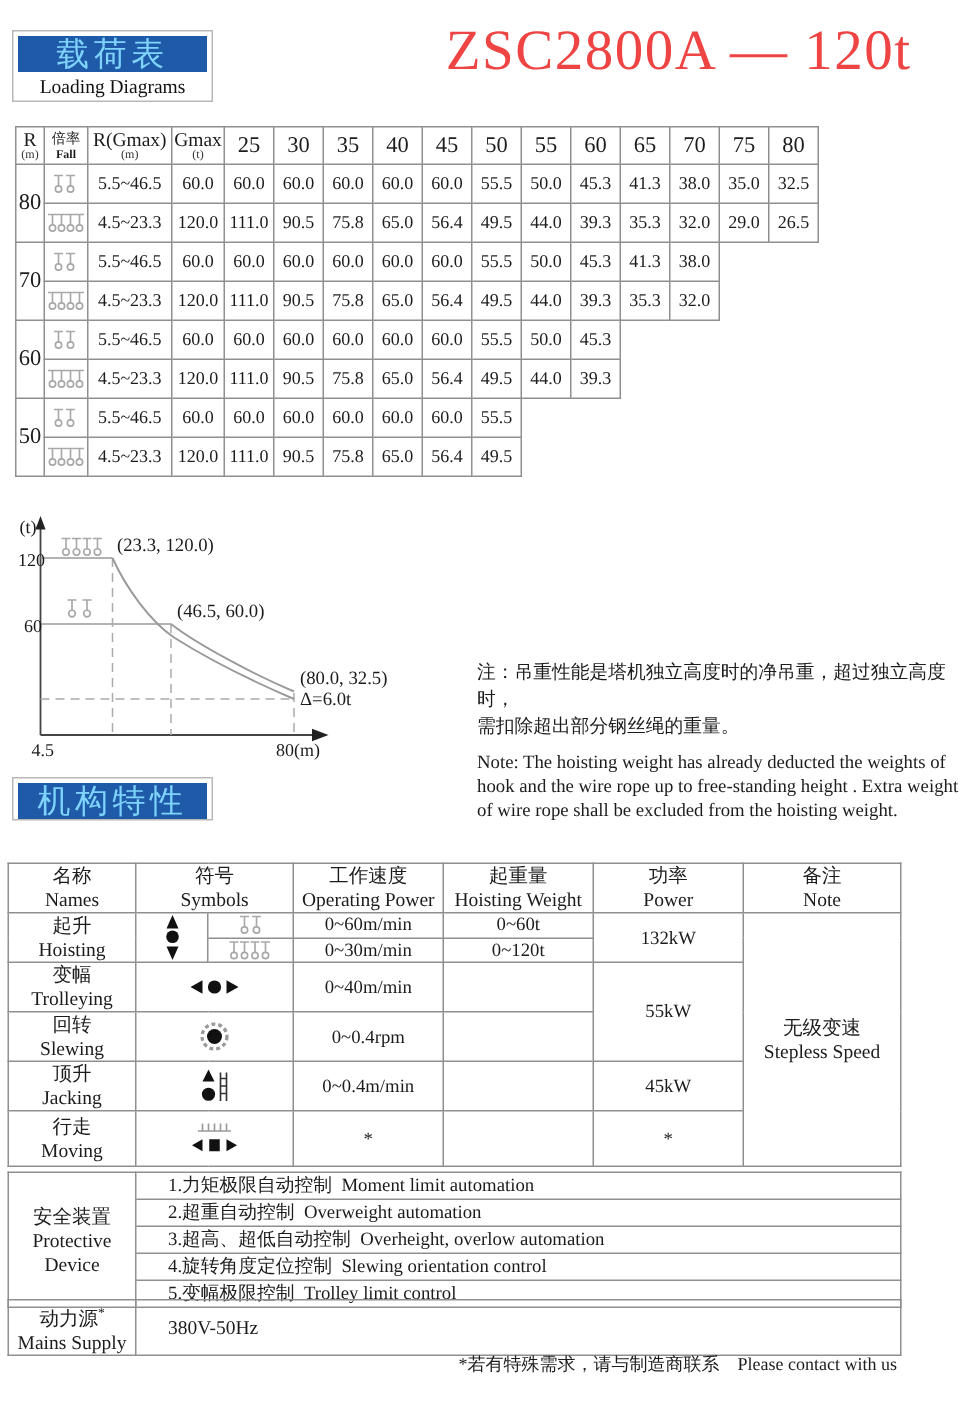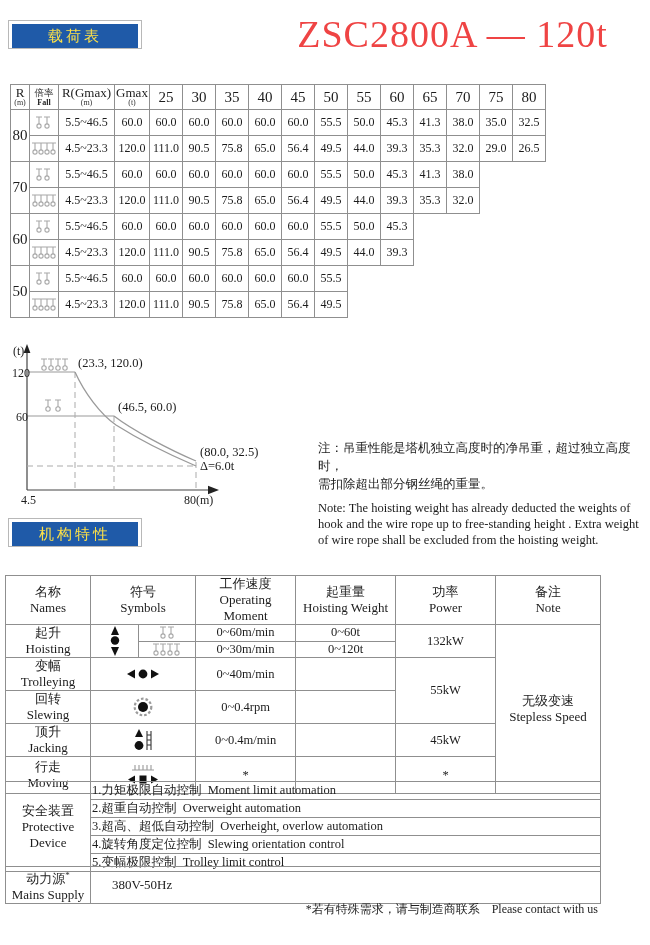--- a/index.html
+++ b/index.html
@@ -1,21 +1,21 @@
 <!DOCTYPE html>
 <html><head>
 <meta charset="utf-8">
 <style>
   html,body{margin:0;padding:0;}
   body{width:650px;height:945px;position:relative;background:#ffffff;
        font-family:"Liberation Serif","DejaVu Serif",serif;color:#1c1c1c;overflow:hidden;}
 
   
   .badge{position:absolute;width:132px;border:1px solid #b8b8b8;background:#fff;text-align:center;}
-  .badge .cn{background:#1f5aa8;color:#fde047;margin:3px 3px 0 3px;font-size:15px;line-height:24px;letter-spacing:3px;}
+  .badge .cn{background:#1f5aa8;color:#7dd3fc;margin:3px 3px 0 3px;font-size:22px;line-height:24px;letter-spacing:3px;}
   .badge .en{font-size:13px;line-height:19px;color:#111;}
 
   .title{position:absolute;left:280px;top:12px;width:345px;text-align:center;
          font-size:38px;letter-spacing:1px;color:#ef4444;}
 
   
   table.load{position:absolute;left:10px;top:84px;border-collapse:collapse;table-layout:fixed;}
   table.load td{border:1px solid #8f8f8f;text-align:center;vertical-align:middle;
                 font-size:12px;padding:0;height:25px;overflow:hidden;white-space:nowrap;}
   table.load tr.hdr td{height:24px;}
@@ -36,34 +36,35 @@
   
   table.mech{position:absolute;left:5px;top:575px;border-collapse:collapse;table-layout:fixed;width:595px;}
   table.mech td{border:1px solid #8f8f8f;text-align:center;vertical-align:middle;
                 font-size:12.5px;padding:0;overflow:hidden;}
   .cn2{font-size:13px;line-height:16px;}
   .en2{font-size:13px;line-height:16px;}
 
   
   table.safety{position:absolute;left:5px;top:781px;border-collapse:collapse;table-layout:fixed;width:595px;}
   table.safety td{border:1px solid #8f8f8f;font-size:12.5px;padding:0;vertical-align:middle;}
-  table.safety td.item{text-align:left;padding-left:1px;height:15px;white-space:pre-wrap;margin-left:44px;}
+  table.safety td.item{text-align:left;padding-left:21px;height:15px;white-space:pre-wrap;margin-left:44px;}
   table.mains{position:absolute;left:5px;top:866px;border-collapse:collapse;table-layout:fixed;width:595px;}
   table.mains td{border:1px solid #8f8f8f;font-size:13px;padding:0;vertical-align:middle;height:33px;}
   .labcell{text-align:center;}
 
   .footer{position:absolute;left:250px;top:901px;width:348px;text-align:right;
           font-size:12px;white-space:pre-wrap;}
   svg{display:block;}
 </style>
 </head>
 <body>
 
 <div class="badge" style="left:8px;top:20px;">
   <div class="cn">载荷表</div>
+  <div class="en">Loading Diagrams</div>
 </div>
 
 <div class="title">ZSC2800A — 120t</div>
 
 <table class="load">
   <colgroup>
     <col style="width:19px">
       <col style="width:23px">
       <col style="width:56px">
       <col style="width:35px">
@@ -380,21 +381,21 @@
     <td>
       <div class="cn2">名称</div>
       <div class="en2">Names</div>
         </td>
     <td colspan="2">
       <div class="cn2">符号</div>
       <div class="en2">Symbols</div>
         </td>
     <td>
       <div class="cn2">工作速度</div>
-      <div class="en2">Operating Moment</div>
+      <div class="en2">Operating Power</div>
         </td>
     <td>
       <div class="cn2">起重量</div>
       <div class="en2">Hoisting Weight</div>
         </td>
     <td>
       <div class="cn2">功率</div>
       <div class="en2">Power</div>
         </td>
     <td>

